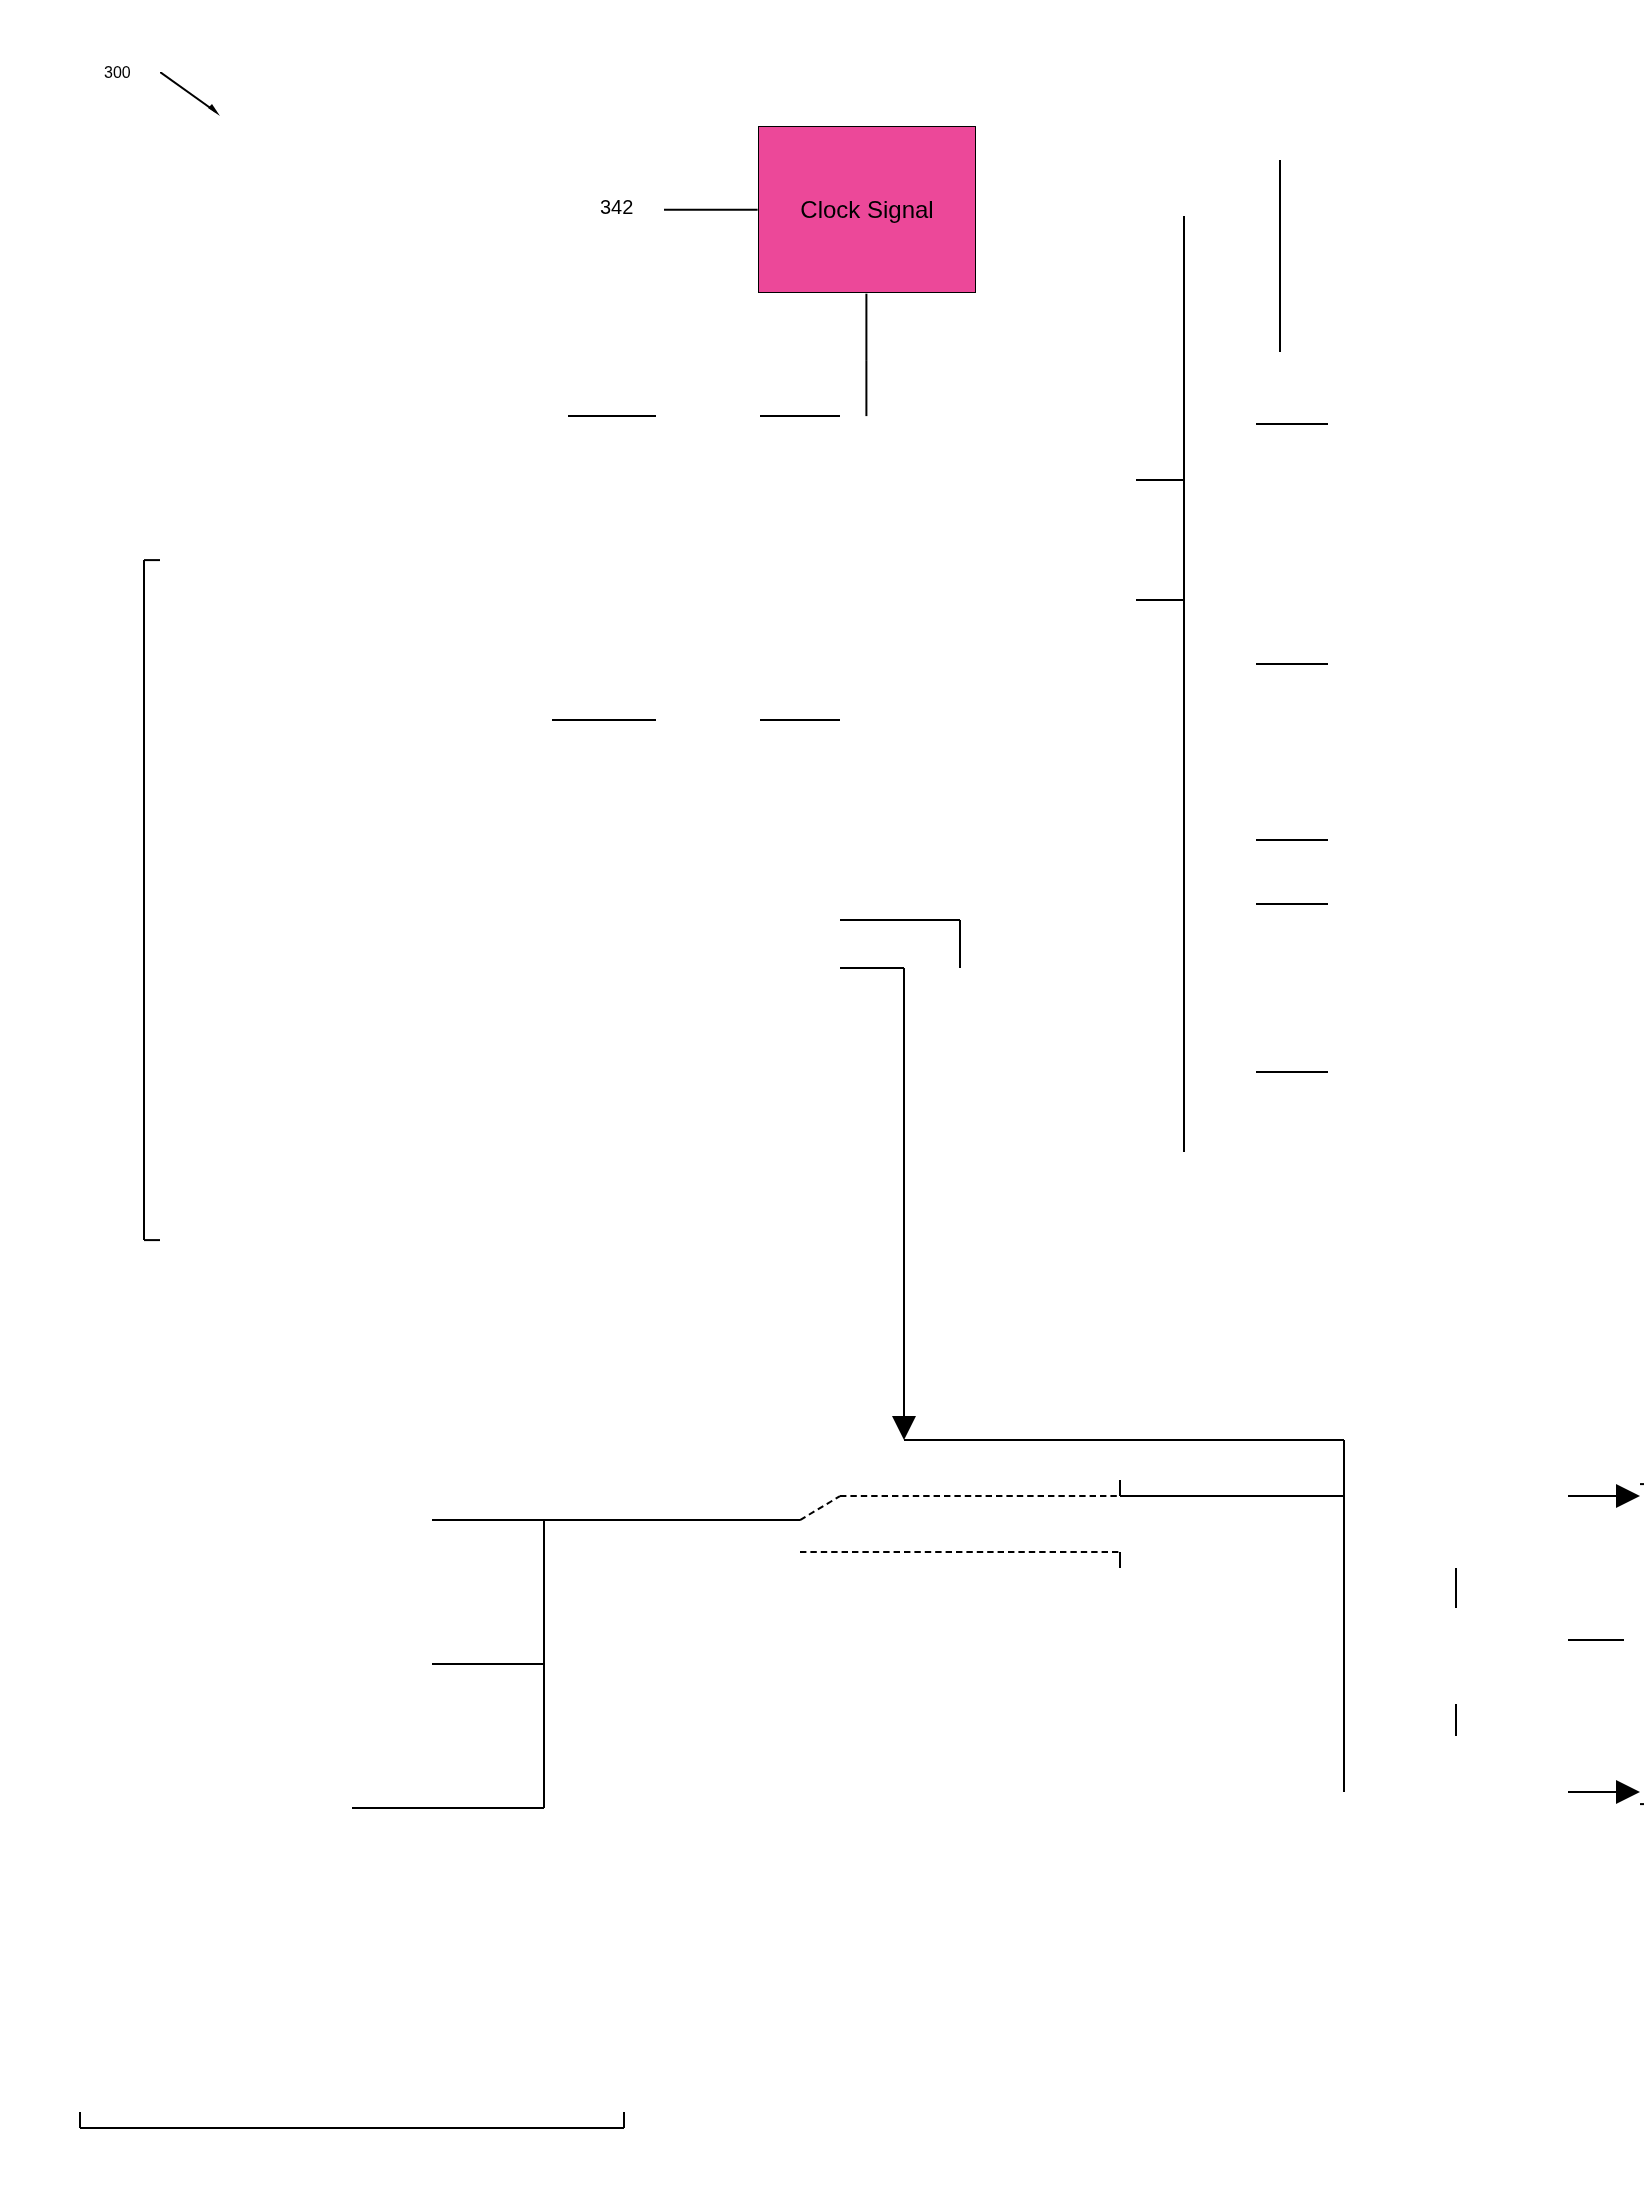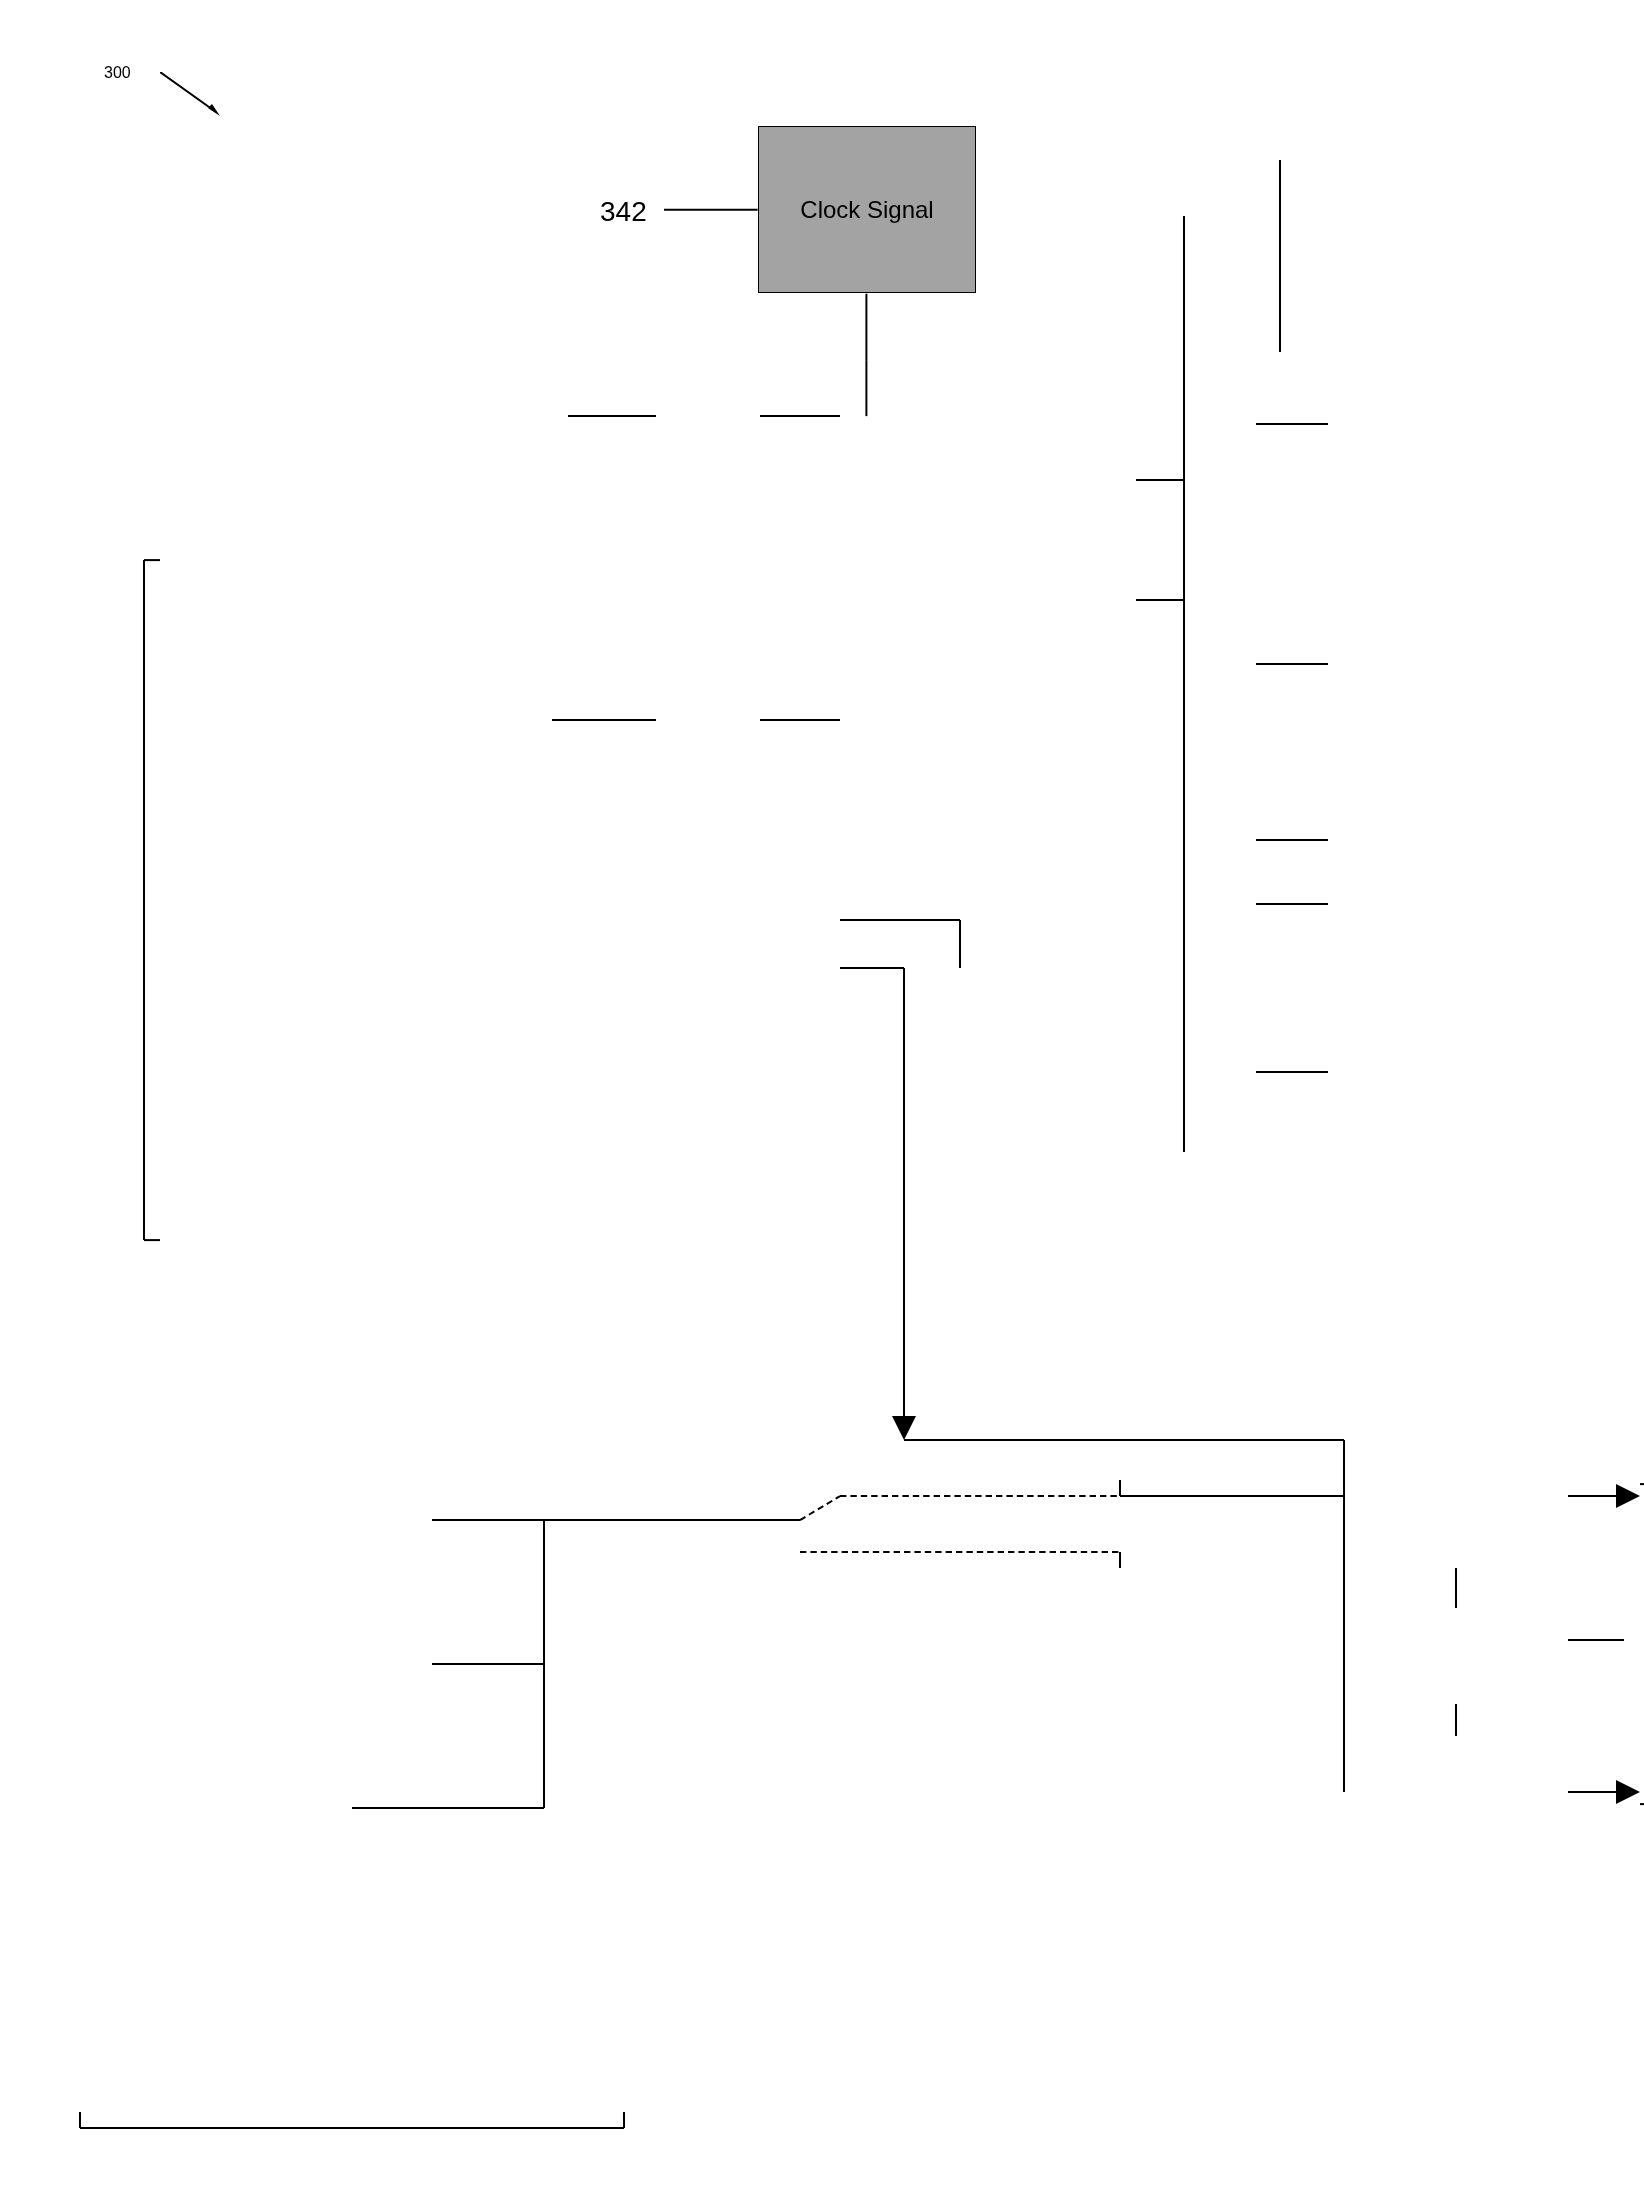--- a/index.html
+++ b/index.html
@@ -13,31 +13,31 @@
     }
     .diagram {
       position: absolute;
       top: 0; left: 0;
       width: 100%;
       height: 100%;
     }
     .box {
       position: absolute;
       border: 1.6px solid #000;
-      background: #a3a3a3;
+      background: #ec4899;
       display: flex;
       align-items: center;
       justify-content: center;
       text-align: center;
       font-size: 22.4px;
       line-height: 1.3;
     }
     .label {
       position: absolute;
-      font-size: 28px;
+      font-size: 20px;
       color: #000;
       white-space: nowrap;
     }
     svg.connectors {
       position: absolute;
       top: 0; left: 0;
       width: 100%;
       height: 100%;
       overflow: visible;
     }

